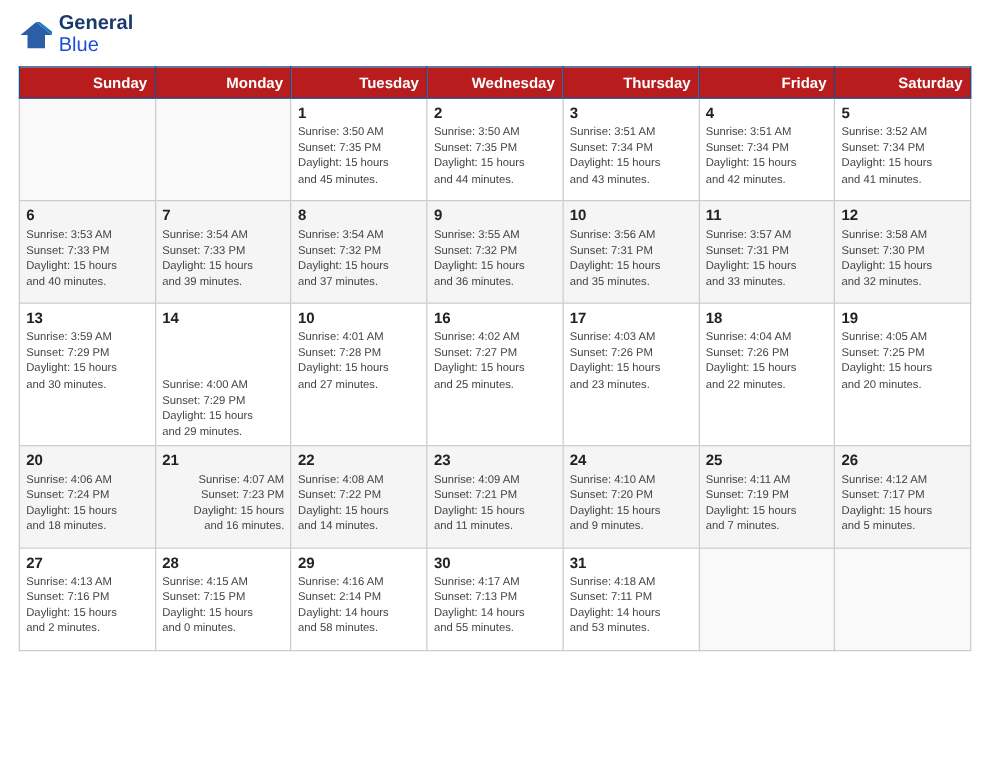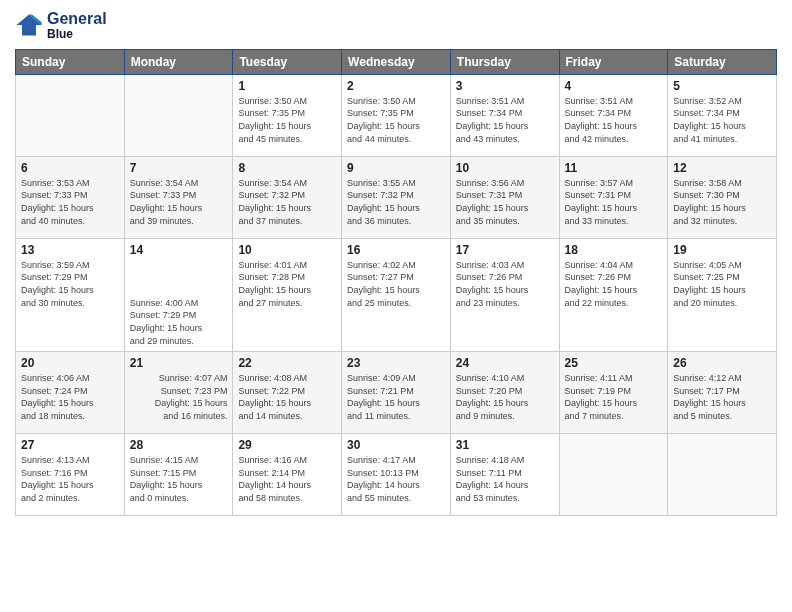--- a/index.html
+++ b/index.html
@@ -47,25 +47,25 @@
       margin-top: 2px;
     }
     .calendar {
       flex: 1;
       border: 1px solid #ccc;
       border-collapse: collapse;
       width: 100%;
       table-layout: fixed;
     }
     .calendar th {
-      background: #737373;
+      background: #b91c1c;
       color: #fff;
       font-size: 12px;
       font-weight: bold;
-      text-align: left;
+      text-align: right;
       padding: 5px 6px;
       border: 1px solid #1e4d8c;
     }
     .calendar td {
       vertical-align: top;
       border: 1px solid #ccc;
       padding: 4px 5px;
       font-size: 9.5px;
       color: #333;
       height: 82px;
@@ -97,21 +97,21 @@
 
 <div class="page">
   <div class="header">
     <div class="logo">
       <svg class="logo-icon" viewBox="0 0 40 40">
         <polygon points="20,5 38,20 30,20 30,35 10,35 10,20 2,20" fill="#2a5ea7"></polygon>
         <polygon points="24,5 38,16 38,20 20,5" fill="#1a7abf"></polygon>
       </svg>
       <div>
         <div style="font-size:16px;font-weight:bold;color:#1a3a6b;line-height:1.1">General</div>
-        <div style="font-size:12px;font-weight:bold;color:#0f172a;line-height:1.1">Blue</div>
+        <div style="font-size:16px;font-weight:normal;color:#1d4ed8;line-height:1.1">Blue</div>
       </div>
     </div>
     <div class="title-block">
       <div class="month-title"></div>
       <div class="subtitle"></div>
     </div>
   </div>
 
   <table class="calendar">
     <thead>
@@ -336,21 +336,21 @@
           <td>
             <span class="day-number">29</span>
             <div class="day-info" style="white-space: pre-line;">Sunrise: 4:16 AM
 Sunset: 2:14 PM
 Daylight: 14 hours
 and 58 minutes.</div>
           </td>
           <td>
             <span class="day-number">30</span>
             <div class="day-info" style="white-space: pre-line;">Sunrise: 4:17 AM
-Sunset: 10:13 PM
+Sunset: 7:13 PM
 Daylight: 14 hours
 and 55 minutes.</div>
           </td>
           <td>
             <span class="day-number">31</span>
             <div class="day-info" style="white-space: pre-line;">Sunrise: 4:18 AM
 Sunset: 7:11 PM
 Daylight: 14 hours
 and 53 minutes.</div>
           </td>

